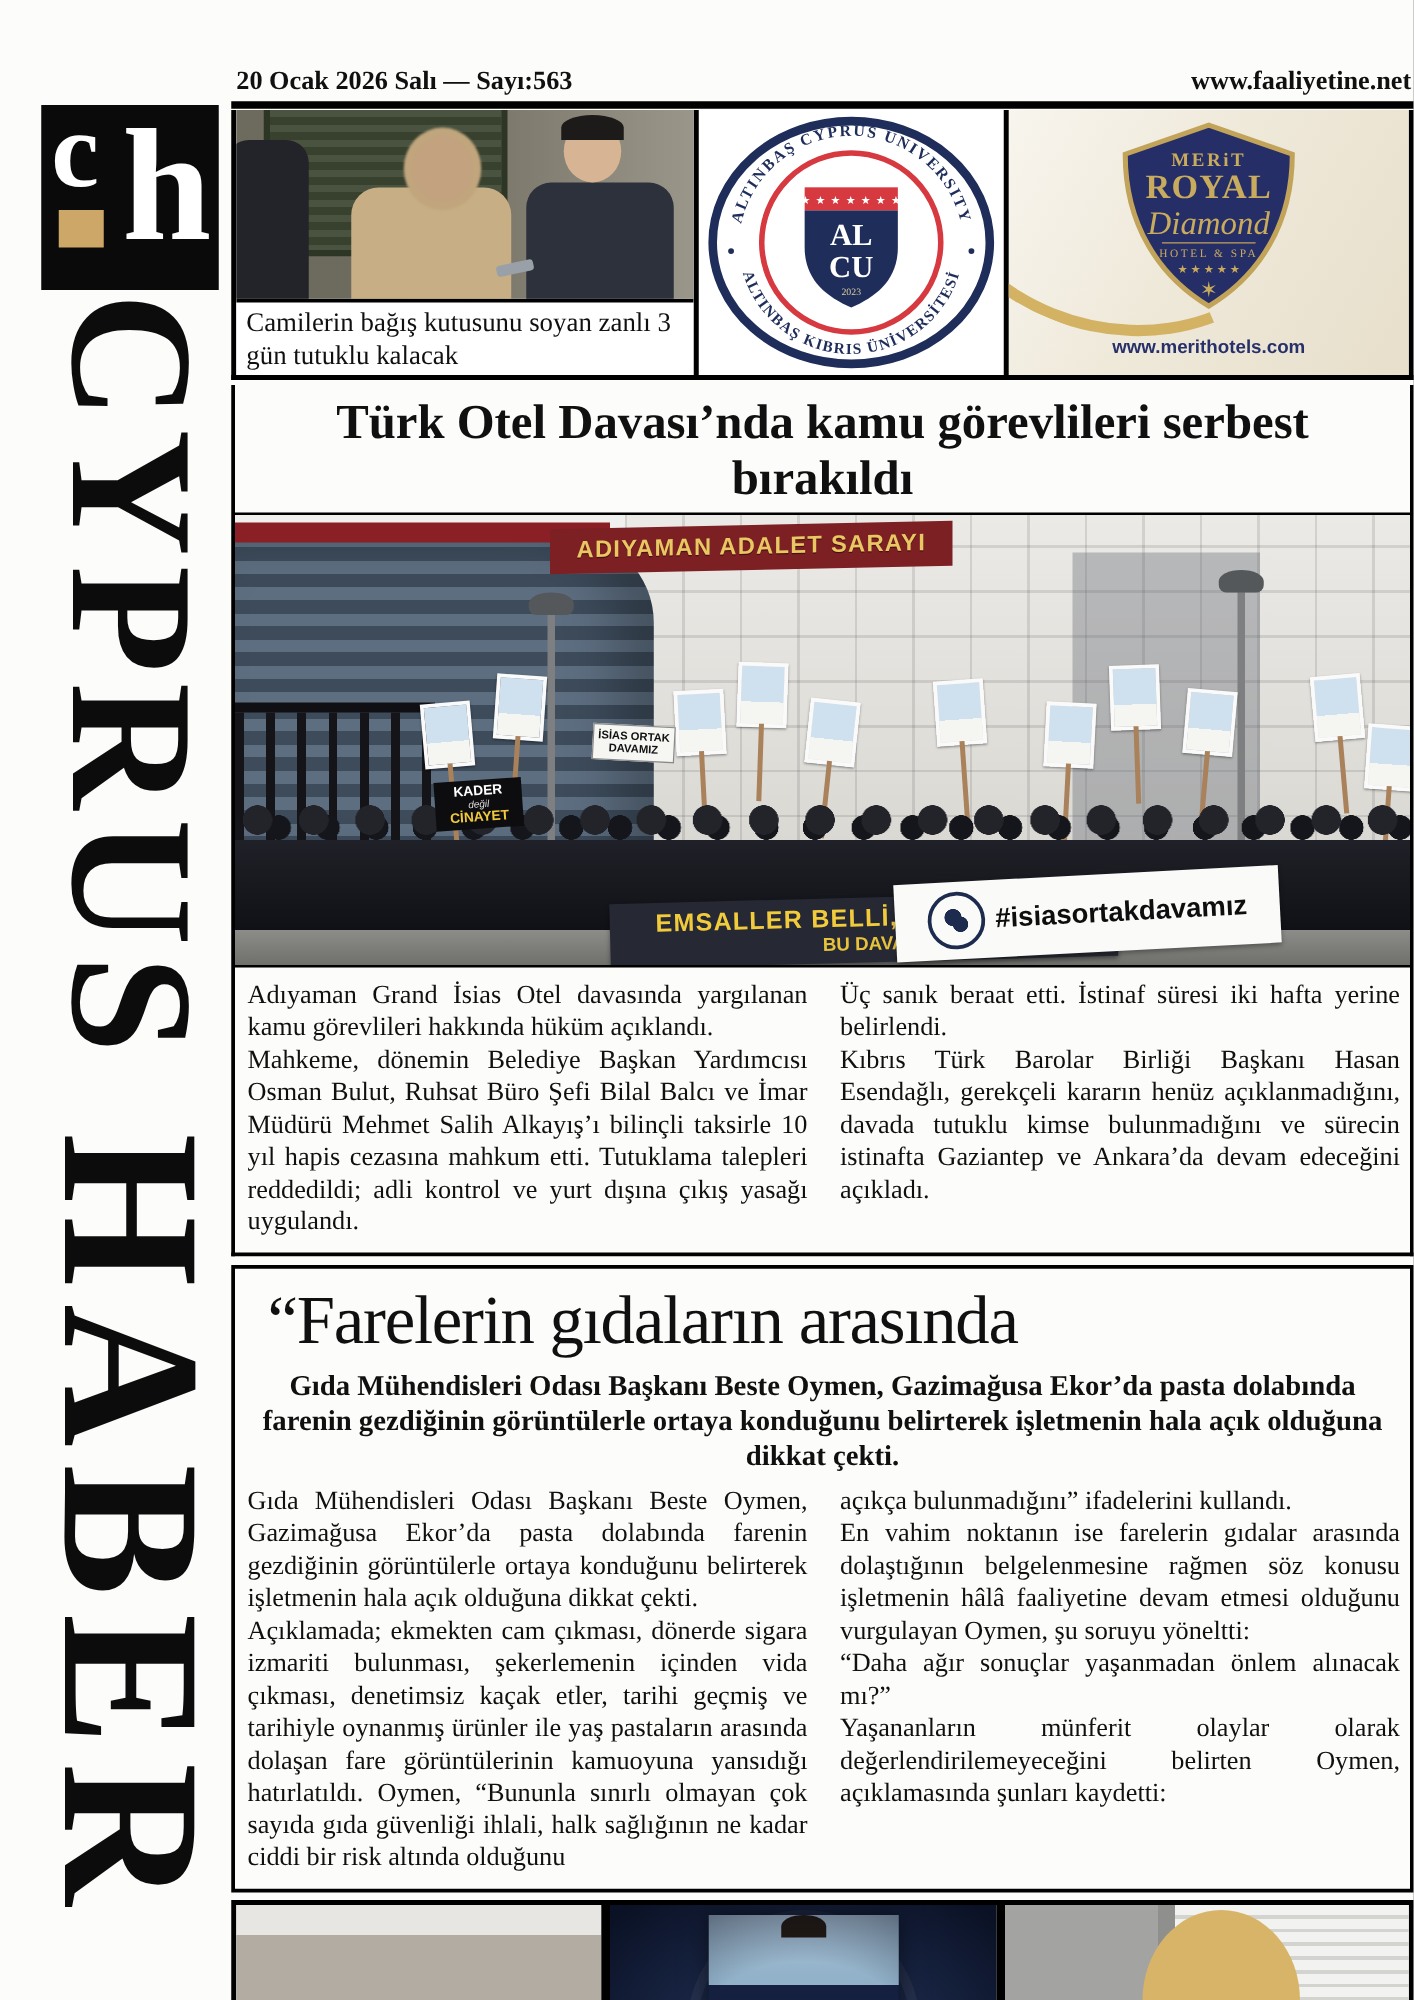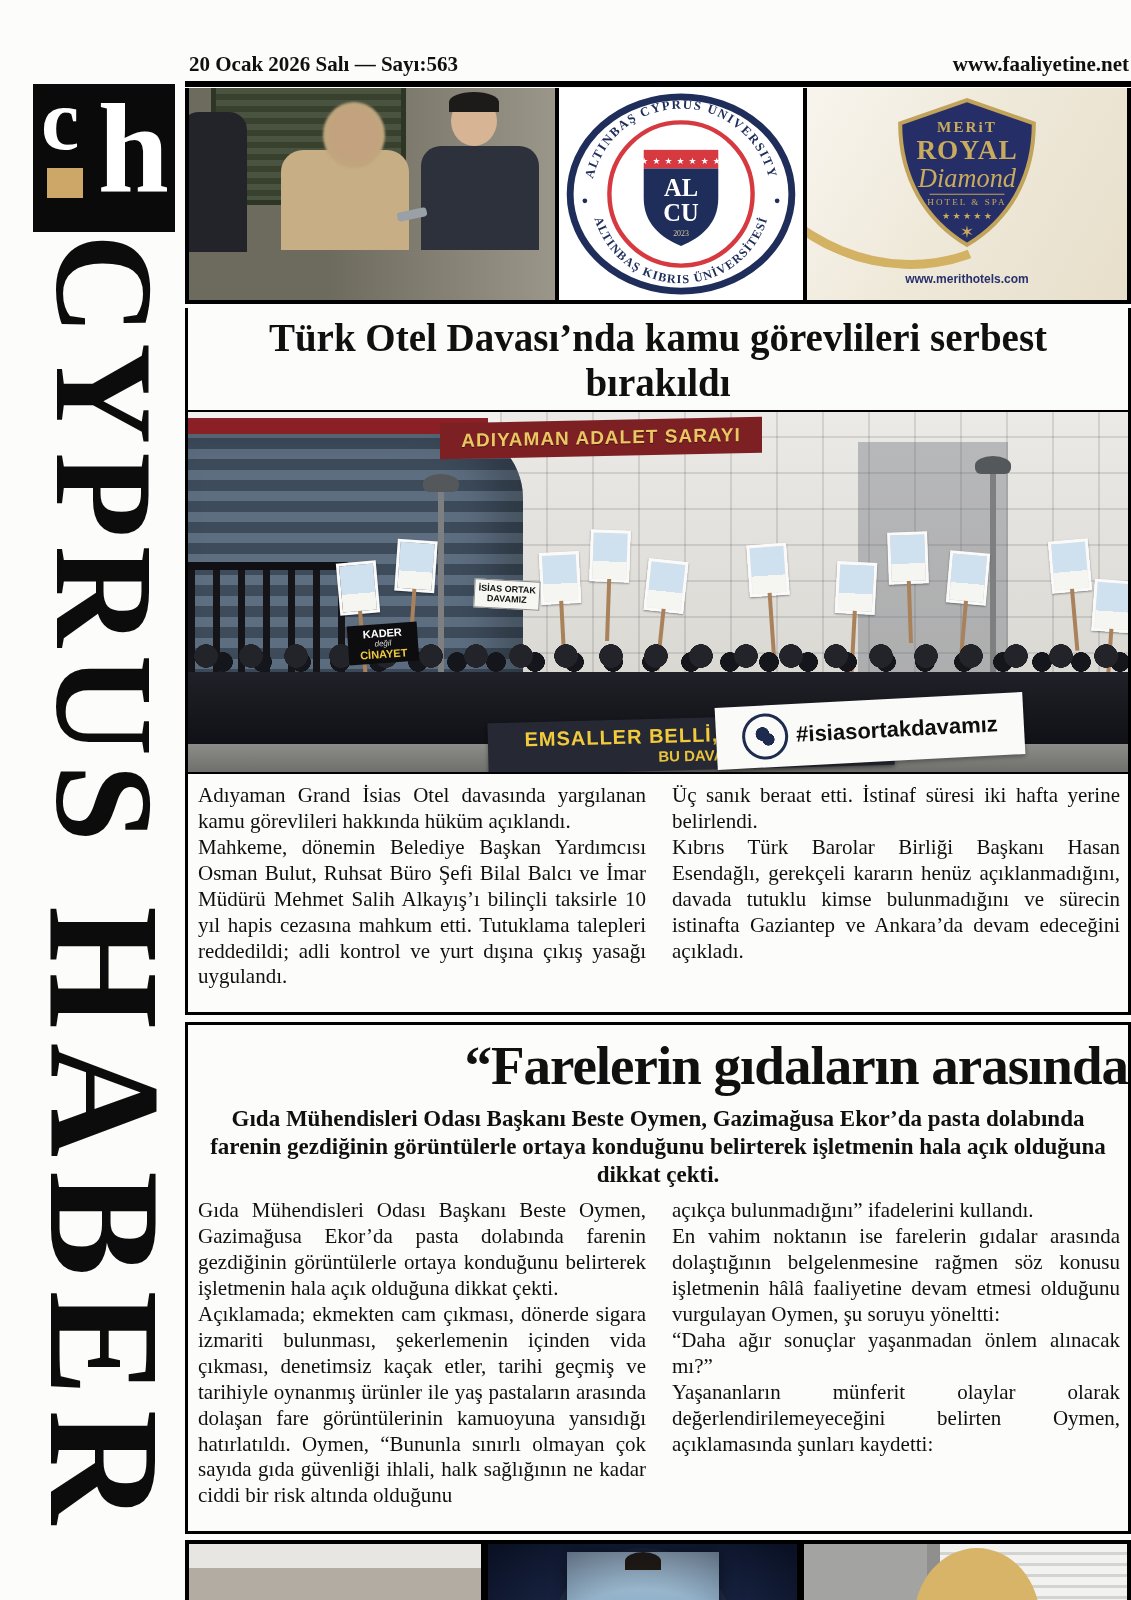--- a/index.html
+++ b/index.html
@@ -51,21 +51,21 @@
   .officer-hair { position:absolute; left:260px; top:4px; width:50px; height:20px; background:#1d1b19; border-radius:50% 50% 0 0; }
   .handcuffs { position:absolute; left:208px; top:122px; width:30px; height:9px; background:#9aa0a8; transform:rotate(-12deg); border-radius:3px; }
 
   
   .merit-bg { position:absolute; inset:0; background:linear-gradient(120deg,#f8f5ee 0%,#efe9da 45%,#e7dfcb 100%); }
   .gold-swirl { position:absolute; border:9px solid transparent; border-radius:50%; }
   .gold-swirl.s1 { left:-60px; top:40px; width:300px; height:260px; border-bottom-color:#c9a654; transform:rotate(-18deg); }
   .gold-swirl.s2 { left:-80px; top:-120px; width:320px; height:280px; border-bottom-color:#d3b263; transform:rotate(22deg); }
   .merit-svg { position:absolute; left:50%; top:6px; transform:translateX(-50%); }
   .merit-site { position:absolute; left:0; right:0; bottom:14px; text-align:center; color:#27306b;
-                font-weight:bold; font-size:12px; font-family:"Liberation Sans",sans-serif; }
+                font-weight:bold; font-size:15px; font-family:"Liberation Sans",sans-serif; }
 
   
   .article1-box { border:3px solid #000; border-top:none; margin-top:4px; }
   .headline1 { font-size:39px; font-weight:bold; text-align:center; padding:7px 4px 5px; letter-spacing:0; }
   .main-photo { position:relative; height:360px; border-top:2px solid #000; border-bottom:2px solid #000;
                 background:#f0f0ee; overflow:hidden; }
   .bld-left { position:absolute; left:0; top:16px; width:335px; height:268px;
               background:repeating-linear-gradient(180deg,#5d6e80 0 10px,#3d4b5b 10px 21px);
               border-radius:0 70px 0 0; box-shadow:inset -30px 0 40px rgba(0,0,0,.25); }
   .bld-left-roof { position:absolute; left:0; top:6px; width:300px; height:16px; background:#8a2025; }
@@ -109,27 +109,27 @@
   .banner-dark .b2 { display:block; color:#f2cb3d; font-weight:bold; font-size:15px; opacity:.95; }
   .banner-white { position:absolute; left:528px; top:288px; width:308px; height:62px; background:#fafaf8;
                   transform:rotate(-3deg); display:flex; align-items:center; justify-content:center; gap:8px;
                   z-index:5; box-shadow:0 2px 4px rgba(0,0,0,.35); }
   .banner-emblem { width:40px; height:40px; border-radius:50%; border:3px solid #1d2c4e; position:relative; flex:0 0 auto; }
   .banner-emblem::after { content:""; position:absolute; inset:7px; border-radius:50%;
                           background:radial-gradient(circle at 40% 40%, #1d2c4e 30%, transparent 32%),
                                      radial-gradient(circle at 62% 62%, #1d2c4e 26%, transparent 28%); }
   .banner-white .b-text { color:#0e0e0e; font-weight:bold; font-size:22px; font-family:"Liberation Sans",sans-serif; }
 
-  .cols { display:flex; gap:26px; padding:9px 8px 22px 10px; }
+  .cols { display:flex; gap:26px; padding:9px 8px 12px 10px; }
   .col { flex:1; font-size:21px; line-height:1.235; text-align:justify; overflow-wrap:break-word; }
   .col p { margin:0; }
 
   
   .article2-box { border:3px solid #000; margin-top:7px; }
-  .headline2 { font-size:55px; line-height:1.05; font-weight:bold; text-align:right; margin-top:12px; letter-spacing:-1px;margin-left:26px; }
+  .headline2 { font-size:55px; line-height:1.05; font-weight:normal; text-align:left; margin-top:12px; letter-spacing:-1px;margin-left:26px; }
   .subhead { font-size:23px; font-weight:bold; text-align:center; line-height:1.22; padding:10px 16px 0; }
 
   
   .bottom-row { display:flex; margin-top:6px; height:218px; }
   .b-cell { border:4px solid #000; display:flex; flex-direction:column; position:relative; overflow:hidden; }
   .b-cell + .b-cell { border-left:4px solid #000; margin-left:-1px; }
   .b-photo { position:relative; flex:1; overflow:hidden; }
 
   
   .bl-bg { position:absolute; inset:0; background:linear-gradient(180deg,#e8e6e2 0 24px,#b3aca2 24px); }
@@ -180,20 +180,21 @@
         <div class="arrest-photo">
           <div class="shutter"></div>
           <div class="fig-dark-left"></div>
           <div class="suspect-body"></div>
           <div class="suspect-head"></div>
           <div class="officer-body"></div>
           <div class="officer-head"></div>
           <div class="officer-hair"></div>
           <div class="handcuffs"></div>
         </div>
+        <div class="caption left-align">Camilerin bağış kutusunu soyan zanlı 3 gün tutuklu kalacak</div>
       </div>
 
       <div class="cell cell-alcu">
         <svg class="alcu-svg" width="238" height="206" viewBox="0 0 240 210">
           <defs>
             <path id="arcTop" d="M28,110 A92,92 0 1 1 212,110"></path>
             <path id="arcBot" d="M30,123 A92,92 0 0 0 210,123"></path>
           </defs>
           <ellipse cx="120" cy="105" rx="113" ry="99" fill="#ffffff" stroke="#1f2d5a" stroke-width="7"></ellipse>
           <circle cx="120" cy="105" r="73" fill="none" stroke="#d6393f" stroke-width="4.5"></circle>

